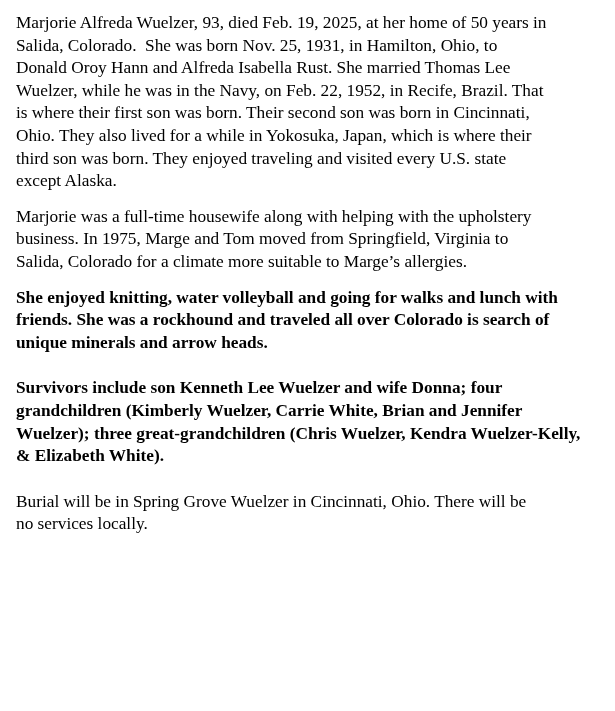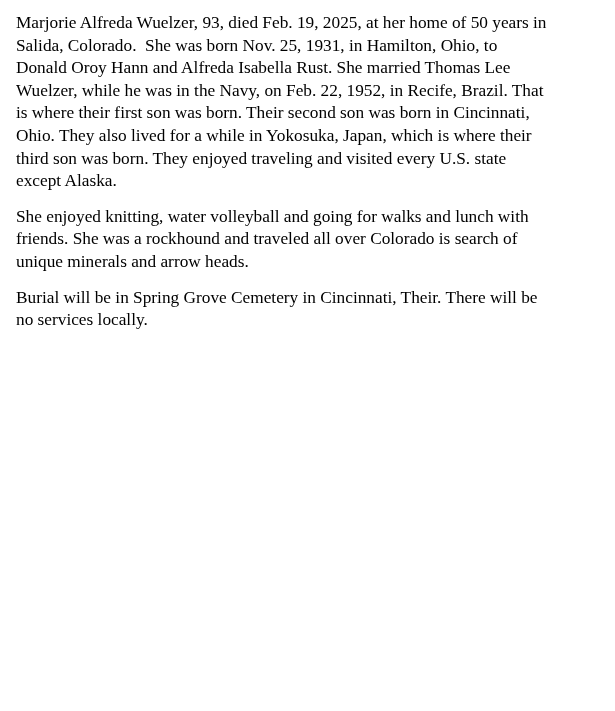--- a/index.html
+++ b/index.html
@@ -25,32 +25,40 @@
     font-weight: 400;
   }
   .para {
     margin: 0 0 13px 0;
     white-space: pre-wrap; 
   }
   
   .para:nth-child(3),
   .para:nth-child(4) {
     margin-bottom: 23px;
+    font-weight: bold;
   }
 </style>
 </head>
 <body>
 
 <div class="page">
   <p class="para">Marjorie Alfreda Wuelzer, 93, died Feb. 19, 2025, at her home of 50 years in
 Salida, Colorado.  She was born Nov. 25, 1931, in Hamilton, Ohio, to
 Donald Oroy Hann and Alfreda Isabella Rust. She married Thomas Lee
 Wuelzer, while he was in the Navy, on Feb. 22, 1952, in Recife, Brazil. That
 is where their first son was born. Their second son was born in Cincinnati,
 Ohio. They also lived for a while in Yokosuka, Japan, which is where their
 third son was born. They enjoyed traveling and visited every U.S. state
 except Alaska.</p>
+  <p class="para">Marjorie was a full-time housewife along with helping with the upholstery
+business. In 1975, Marge and Tom moved from Springfield, Virginia to
+Salida, Colorado for a climate more suitable to Marge’s allergies.</p>
   <p class="para">She enjoyed knitting, water volleyball and going for walks and lunch with
 friends. She was a rockhound and traveled all over Colorado is search of
 unique minerals and arrow heads.</p>
-  <p class="para">Burial will be in Spring Grove Cemetery in Cincinnati, Their. There will be
+  <p class="para">Survivors include son Kenneth Lee Wuelzer and wife Donna; four
+grandchildren (Kimberly Wuelzer, Carrie White, Brian and Jennifer
+Wuelzer); three great-grandchildren (Chris Wuelzer, Kendra Wuelzer-Kelly,
+&amp; Elizabeth White).</p>
+  <p class="para">Burial will be in Spring Grove Wuelzer in Cincinnati, Ohio. There will be
 no services locally.</p>
 </div>
 
 </body></html>

